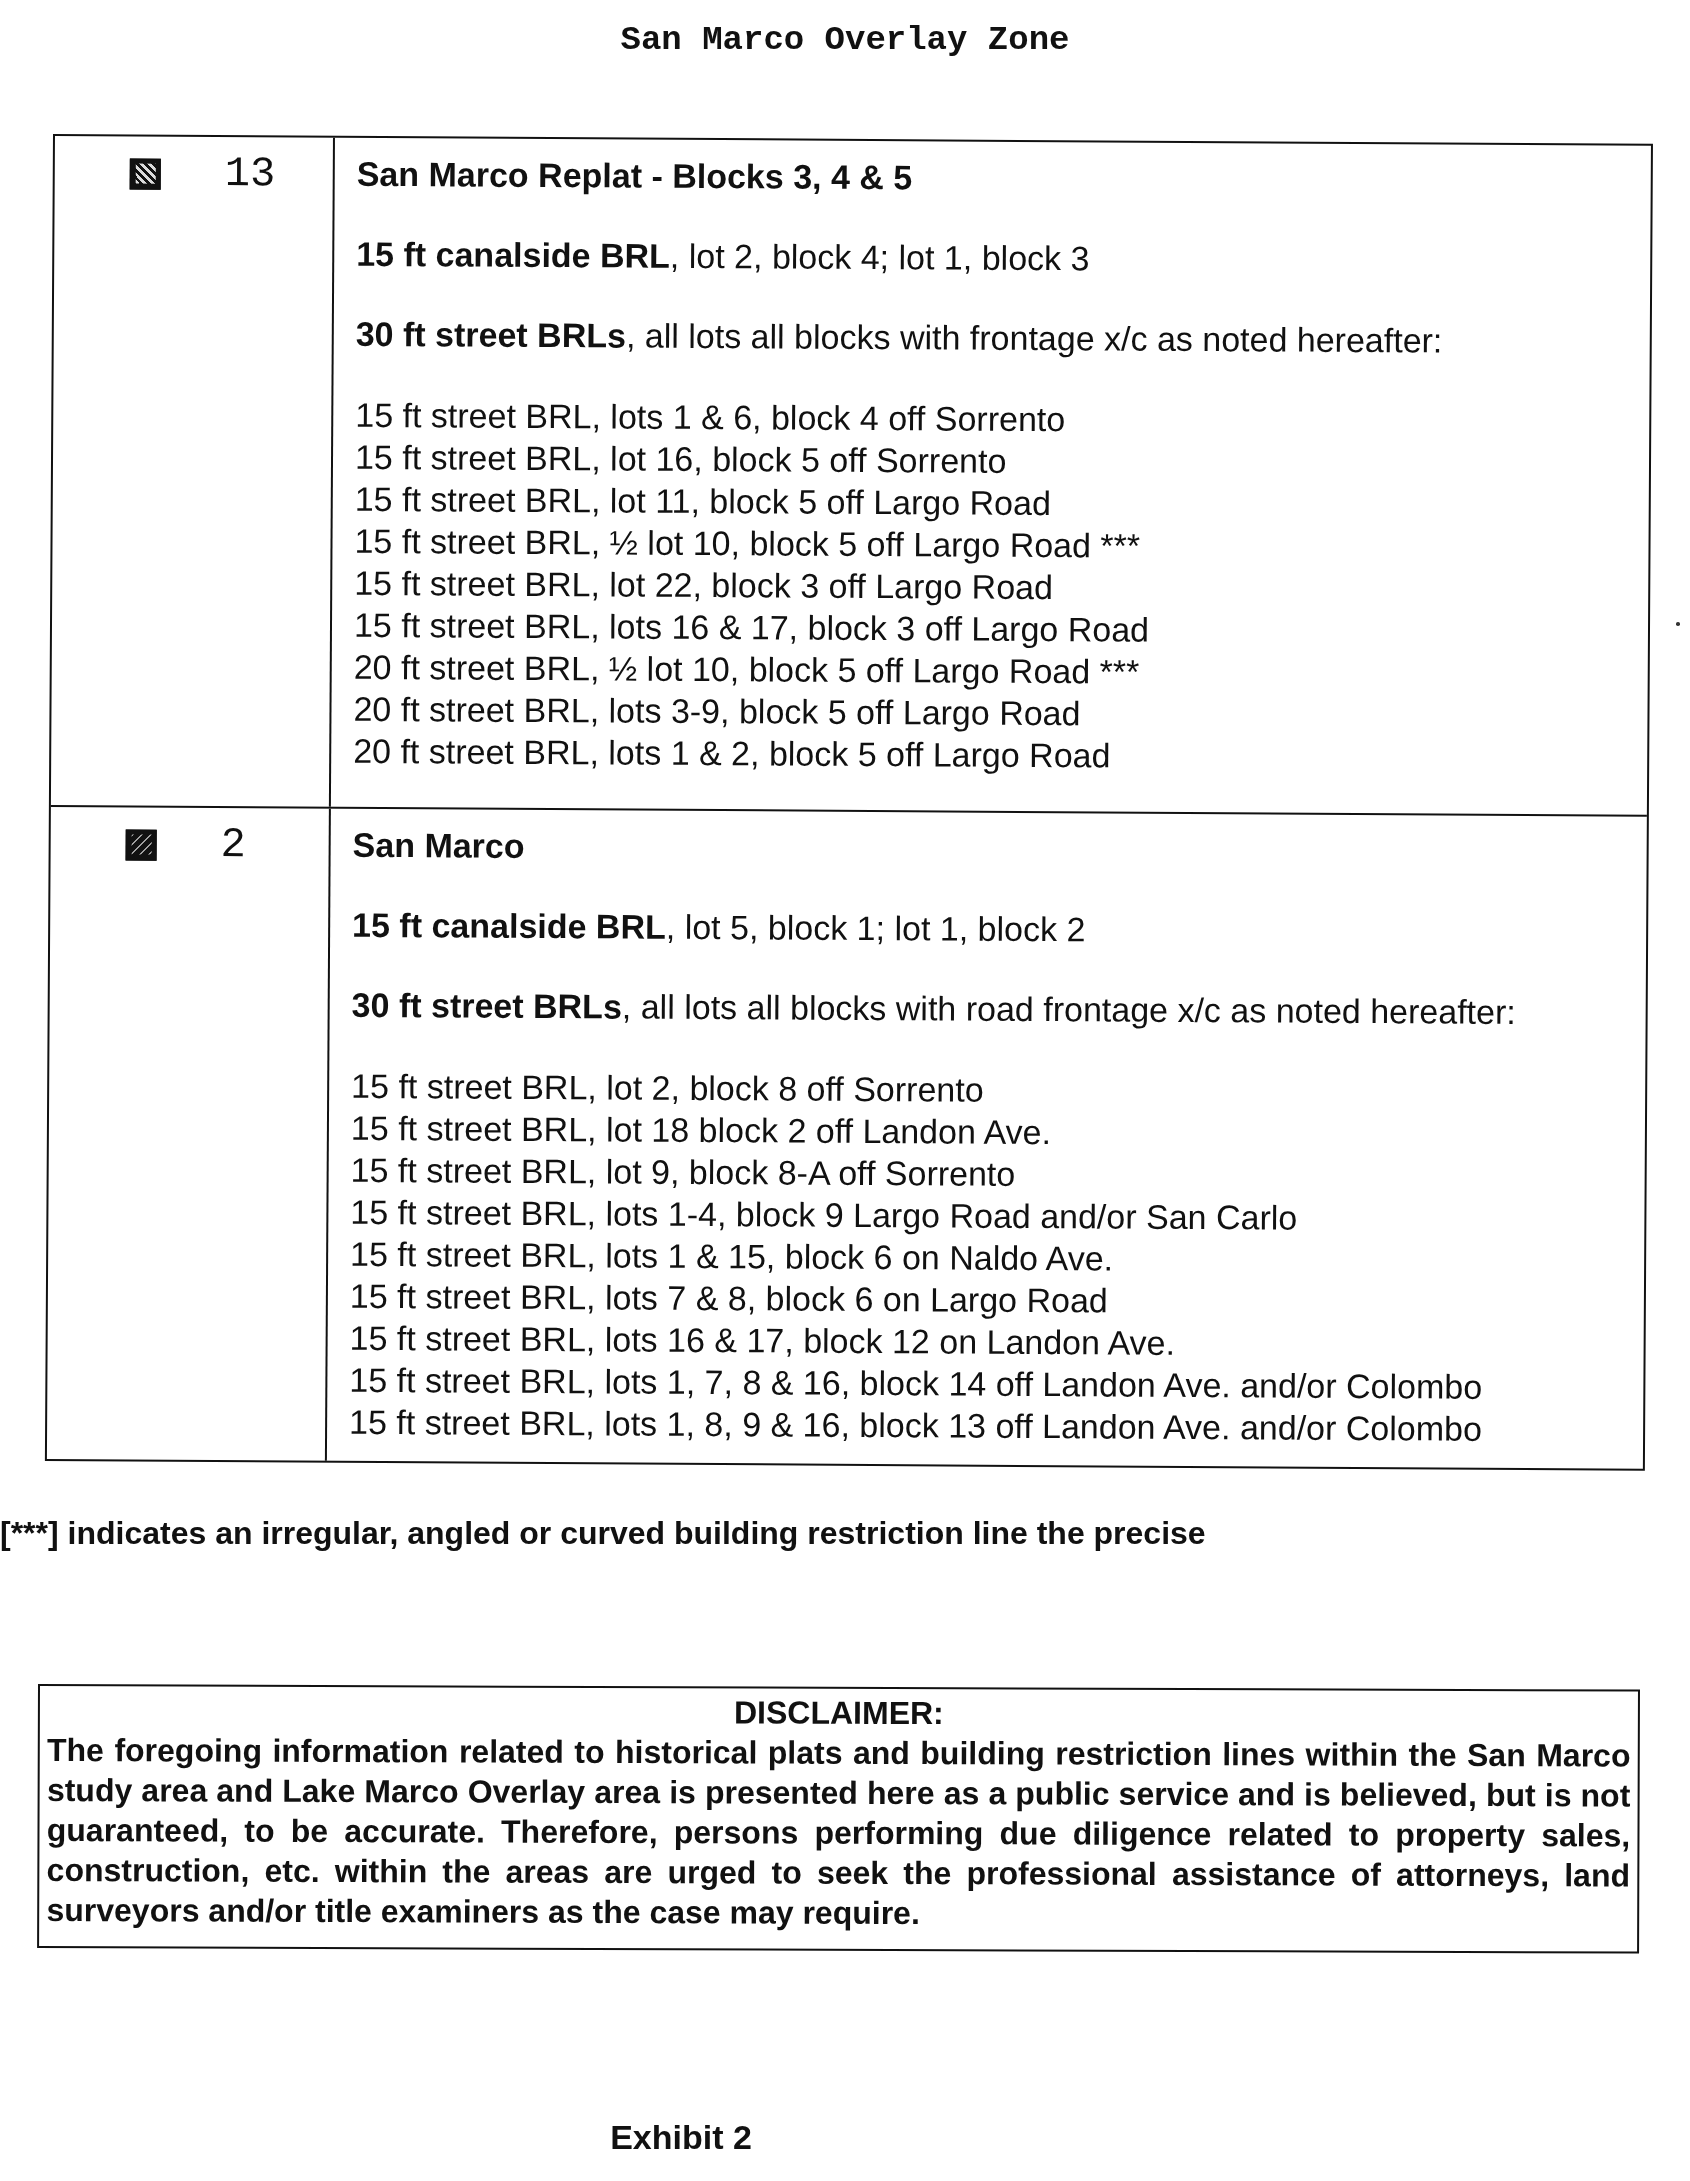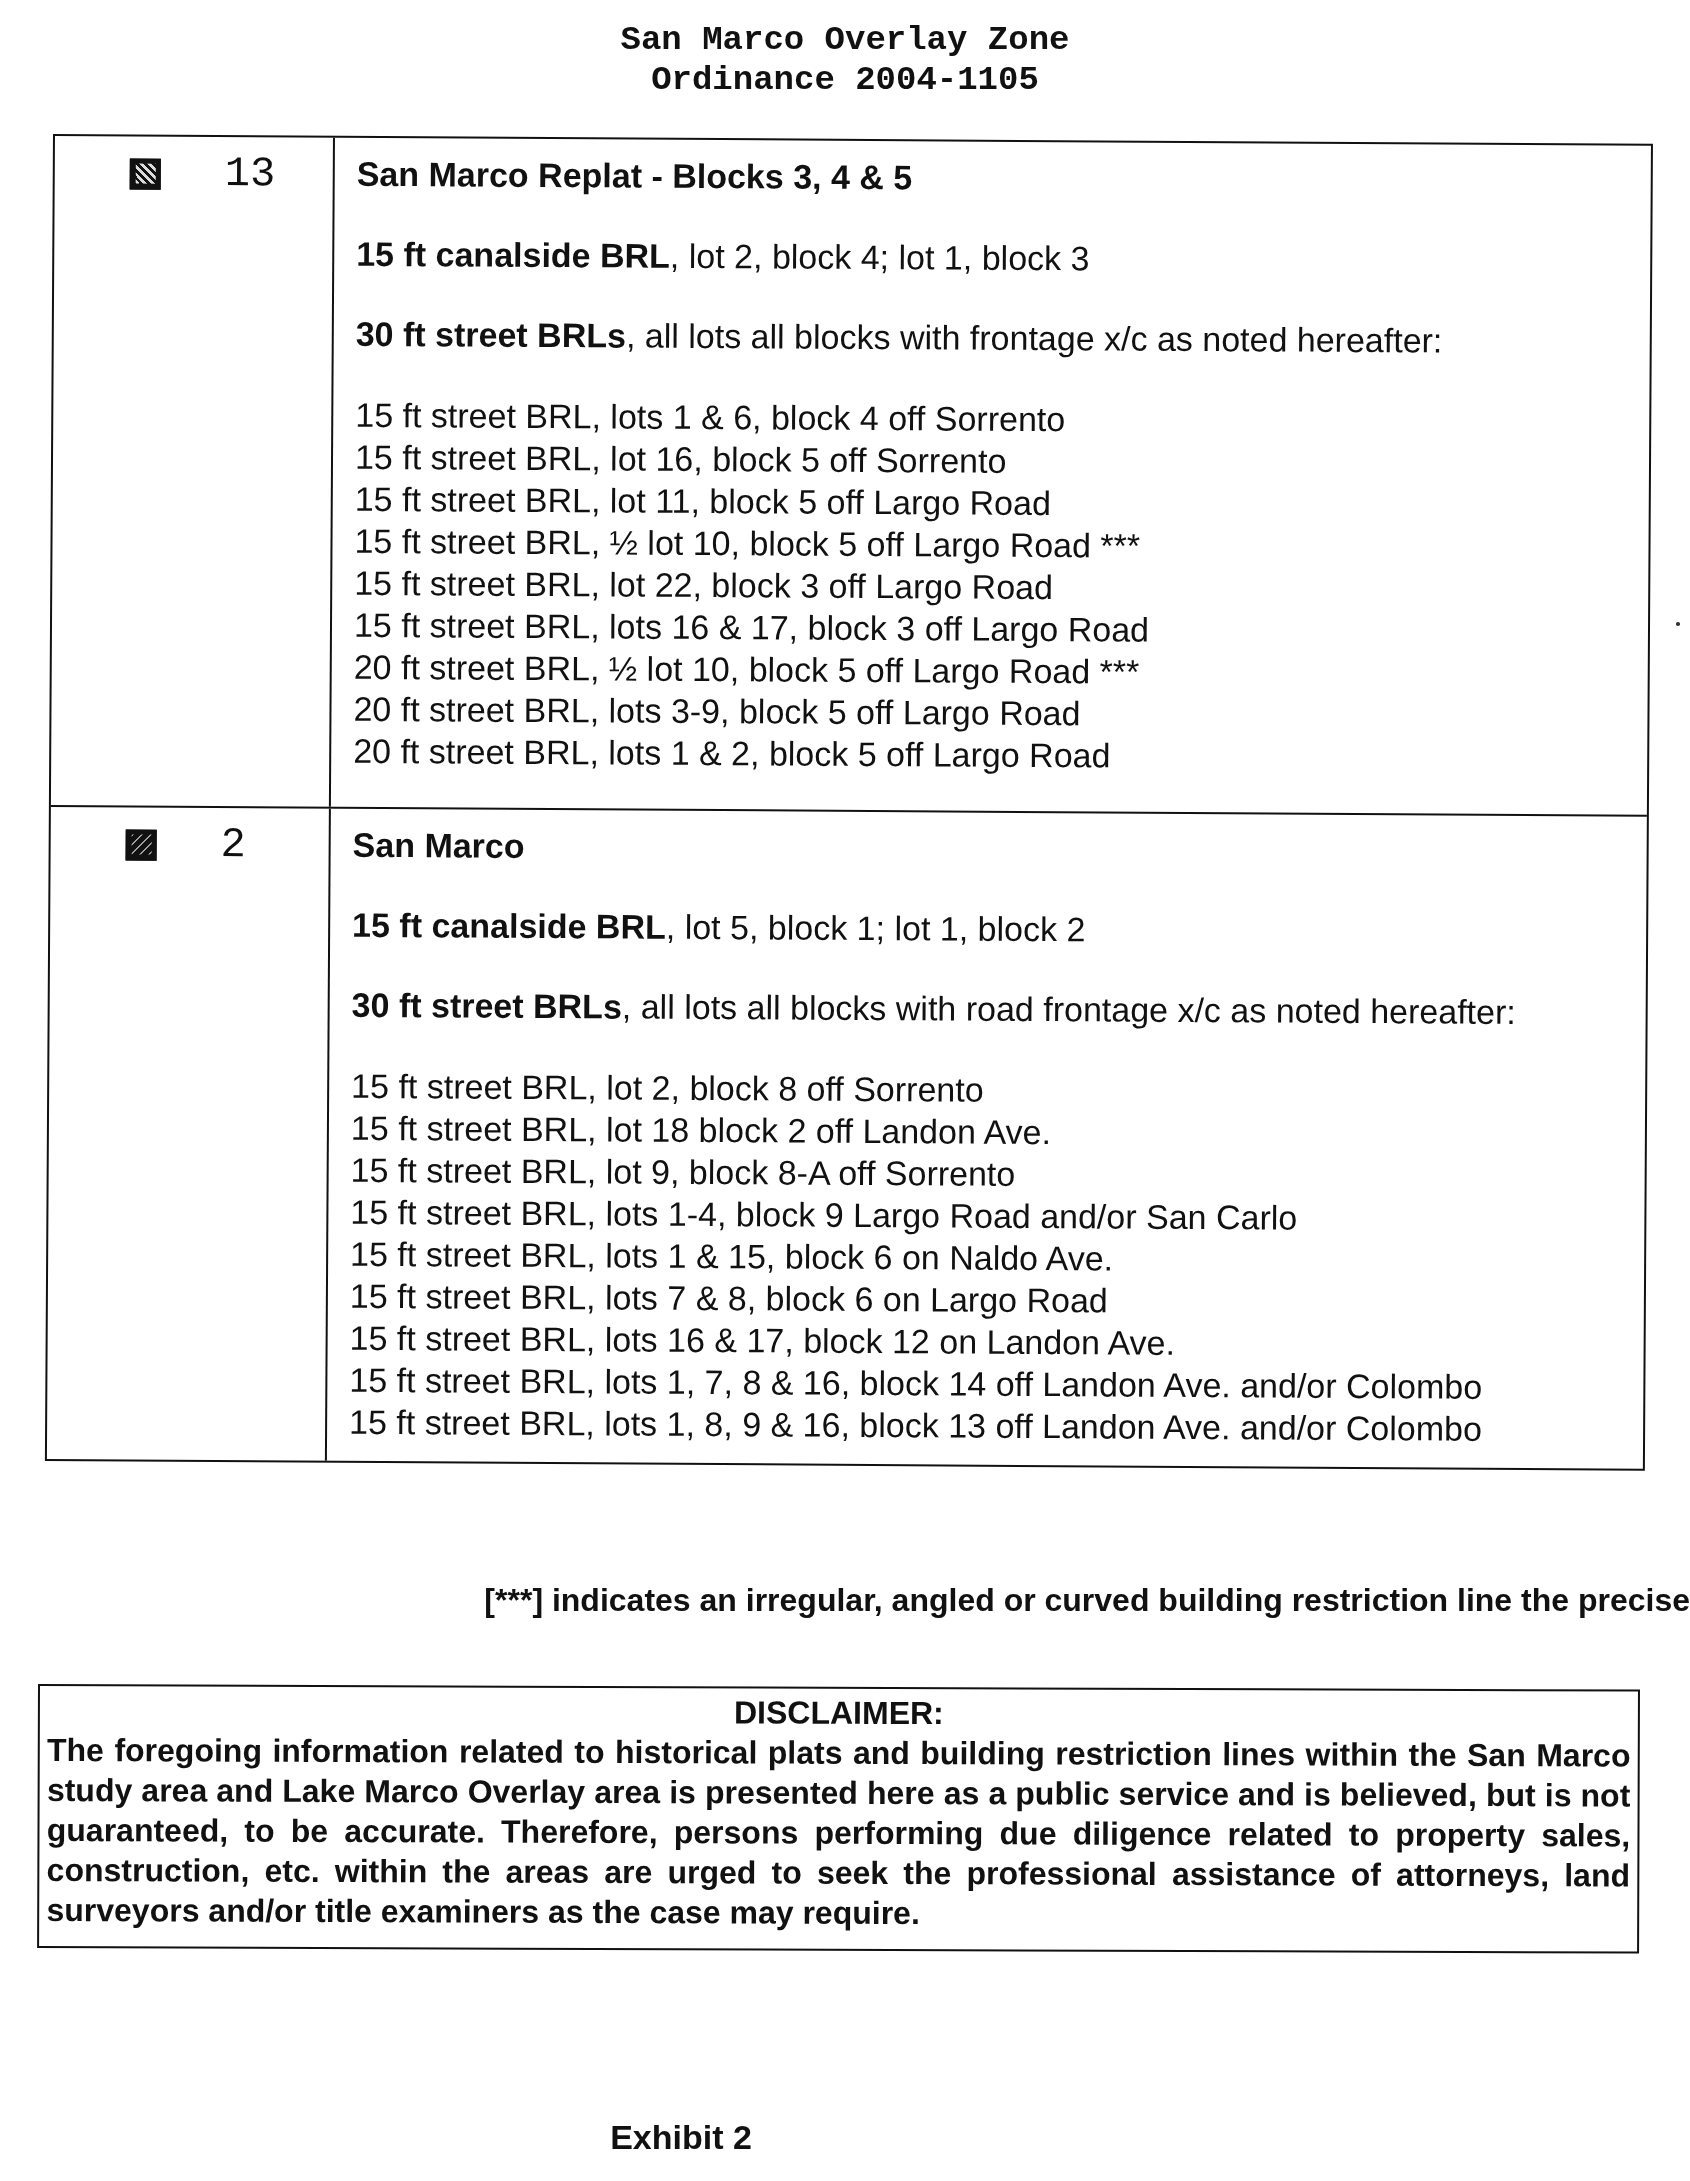--- a/index.html
+++ b/index.html
@@ -44,22 +44,22 @@
     }
     .plat-number { font-size: 42px; line-height: 42px; font-weight: normal; font-family: Liberation Mono, monospace; }
     .plat-content { flex: 1; padding: 16.4px 22px 12.7px 22px; }
     .plat-name { font-weight: bold; font-size: 34px; line-height: 40px; margin: 0 0 40px 0; }
     .brl-line { font-size: 34px; line-height: 40px; margin: 0 0 40px 0; white-space: nowrap; }
     .brl-line b { font-weight: bold; }
     .brl-list { margin: 0; padding: 0; list-style: none; }
     .brl-list li { font-size: 34px; line-height: 42px; white-space: nowrap; }
 
     .footnote {
-      position: absolute; left: 0; width: 1690px; top: 1580px;
-      text-align: right; font-weight: bold; font-size: 32px; line-height: 40px;
+      position: absolute; left: 0; width: 1690px; top: 1513px;
+      text-align: left; font-weight: bold; font-size: 32px; line-height: 40px;
     }
     .disclaimer {
       position: absolute; left: 38px; top: 1684px; width: 1602px; height: 264px;
       border: 2.7px solid #111; box-sizing: border-box; padding: 3.6px 7.3px;
       transform: rotate(0.2deg); transform-origin: left top;
     }
     .disclaimer-title {
       text-align: center; font-weight: bold; font-size: 32px; line-height: 40px;
     }
     .disclaimer-body {
@@ -72,21 +72,20 @@
     }
     .stray-mark {
       position: absolute; width: 3.6px; height: 3.6px; background: #333; border-radius: 1.8px;
     }
   </style>
 </head>
 <body>
 
 <div class="page-title">
   <div>San Marco Overlay Zone</div>
-  <div>Ordinance 2004-1105</div>
 </div>
 
 <div class="plat-table">
 
   <div class="plat-row" style="height:669px;">
     <div class="plat-id-cell">
       <div class="plat-id-inner">
         <span class="map-icon"></span>
         <span class="plat-number">13</span>
       </div>

